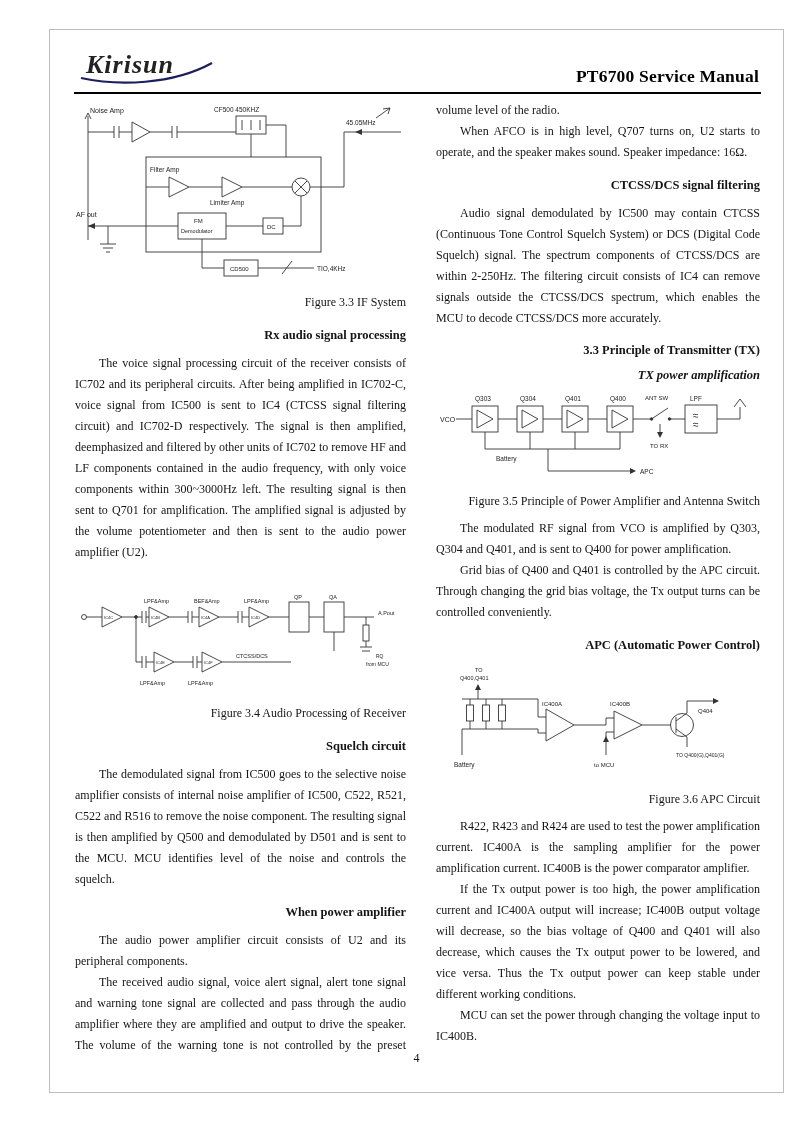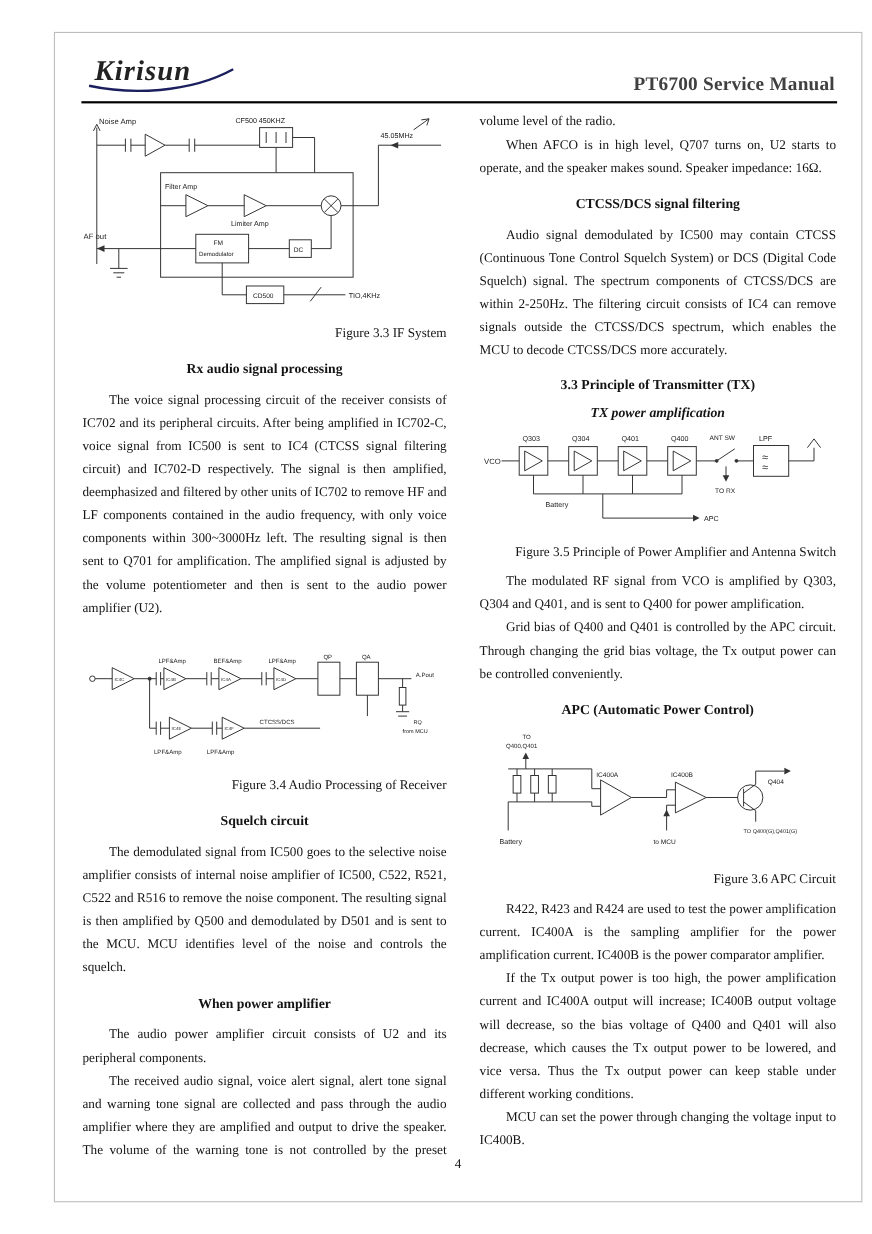--- a/index.html
+++ b/index.html
@@ -8,33 +8,33 @@
     position:relative; width:793px; height:1122px; background:#fff;
     font-family:"Liberation Serif", serif; color:#141414; overflow:hidden;margin-left:20px;
   }
   .frame {
     position:absolute; left:29px; top:29px; right:29px; bottom:29px;
     border:1px solid #bdbdbd; pointer-events:none;
   }
   .logo { position:absolute; left:56px; top:44px; }
   .doc-title {
     position:absolute; right:54px; top:66px;
-    font-size:17.5px; font-weight:bold; letter-spacing:.2px; color:#404040;
+    font-size:17.5px; font-weight:bold; letter-spacing:.2px; color:#000000;
   }
   .rule { position:absolute; left:54px; right:52px; top:92px; height:2px; background:#000; }
   .col {
     position:absolute; top:100px; font-size:12px; line-height:1.75;
     text-align:justify;
   }
   .col-left  { left:55px;  width:331px; }
   .col-right { left:416px; width:324px; }
   p { margin:0; }
   p.indent { text-indent:24px; }
   p.force-justify { text-align-last:justify; }
-  h3 { font-size:12.5px; font-weight:bold; text-align:center; margin:12px 0 6px; }
+  h3 { font-size:12.5px; font-weight:bold; text-align:right; margin:12px 0 6px; }
   h3.tight-top { margin:11px 0 0; }
   h3.tight-bottom { margin:3px 0 4px;font-style:italic; }
   .caption { text-align:right; font-size:12px; margin:8px 0 6px; text-indent:0; }
   .fig { display:block; margin:2px auto 0; }
   svg text { font-family:"Liberation Sans", sans-serif; fill:#222; }
   .wires { stroke:#333; stroke-width:0.9; fill:none; }
   .solid { fill:#333; stroke:none; }
   .pagenum {
     position:absolute; left:0; right:0; bottom:56px;
     text-align:center; font-size:12px;
@@ -234,21 +234,21 @@
         <text x="212" y="57" font-size="6">TO RX</text>
         <text x="58" y="70">Battery</text>
         <text x="202" y="83">APC</text>
         <text x="255" y="28" font-size="10">≈</text>
         <text x="255" y="37" font-size="10">≈</text>
       </g>
     </svg>
     <div class="caption">Figure 3.5 Principle of Power Amplifier and Antenna Switch</div>
 
     <p class="indent">The modulated RF signal from VCO is amplified by Q303, Q304 and Q401, and is sent to Q400 for power amplification.</p>
-    <p class="indent">Grid bias of Q400 and Q401 is controlled by the APC circuit. Through changing the grid bias voltage, the Tx output power can be controlled conveniently.</p>
+    <p class="indent">Grid bias of Q400 and Q401 is controlled by the APC circuit. Through changing the grid bias voltage, the Tx output turns can be controlled conveniently.</p>
 
     <h3>APC (Automatic Power Control)</h3>
 
     <svg class="fig" width="300" height="118" viewBox="0 0 300 118">
       <g class="wires">
         <path d="M30,36 V24"></path>
         <path d="M14,36 H90"></path>
         <path d="M22,36 V42 M38,36 V42 M54,36 V42"></path>
         <rect x="18.5" y="42" width="7" height="16"></rect>
         <rect x="34.5" y="42" width="7" height="16"></rect>

